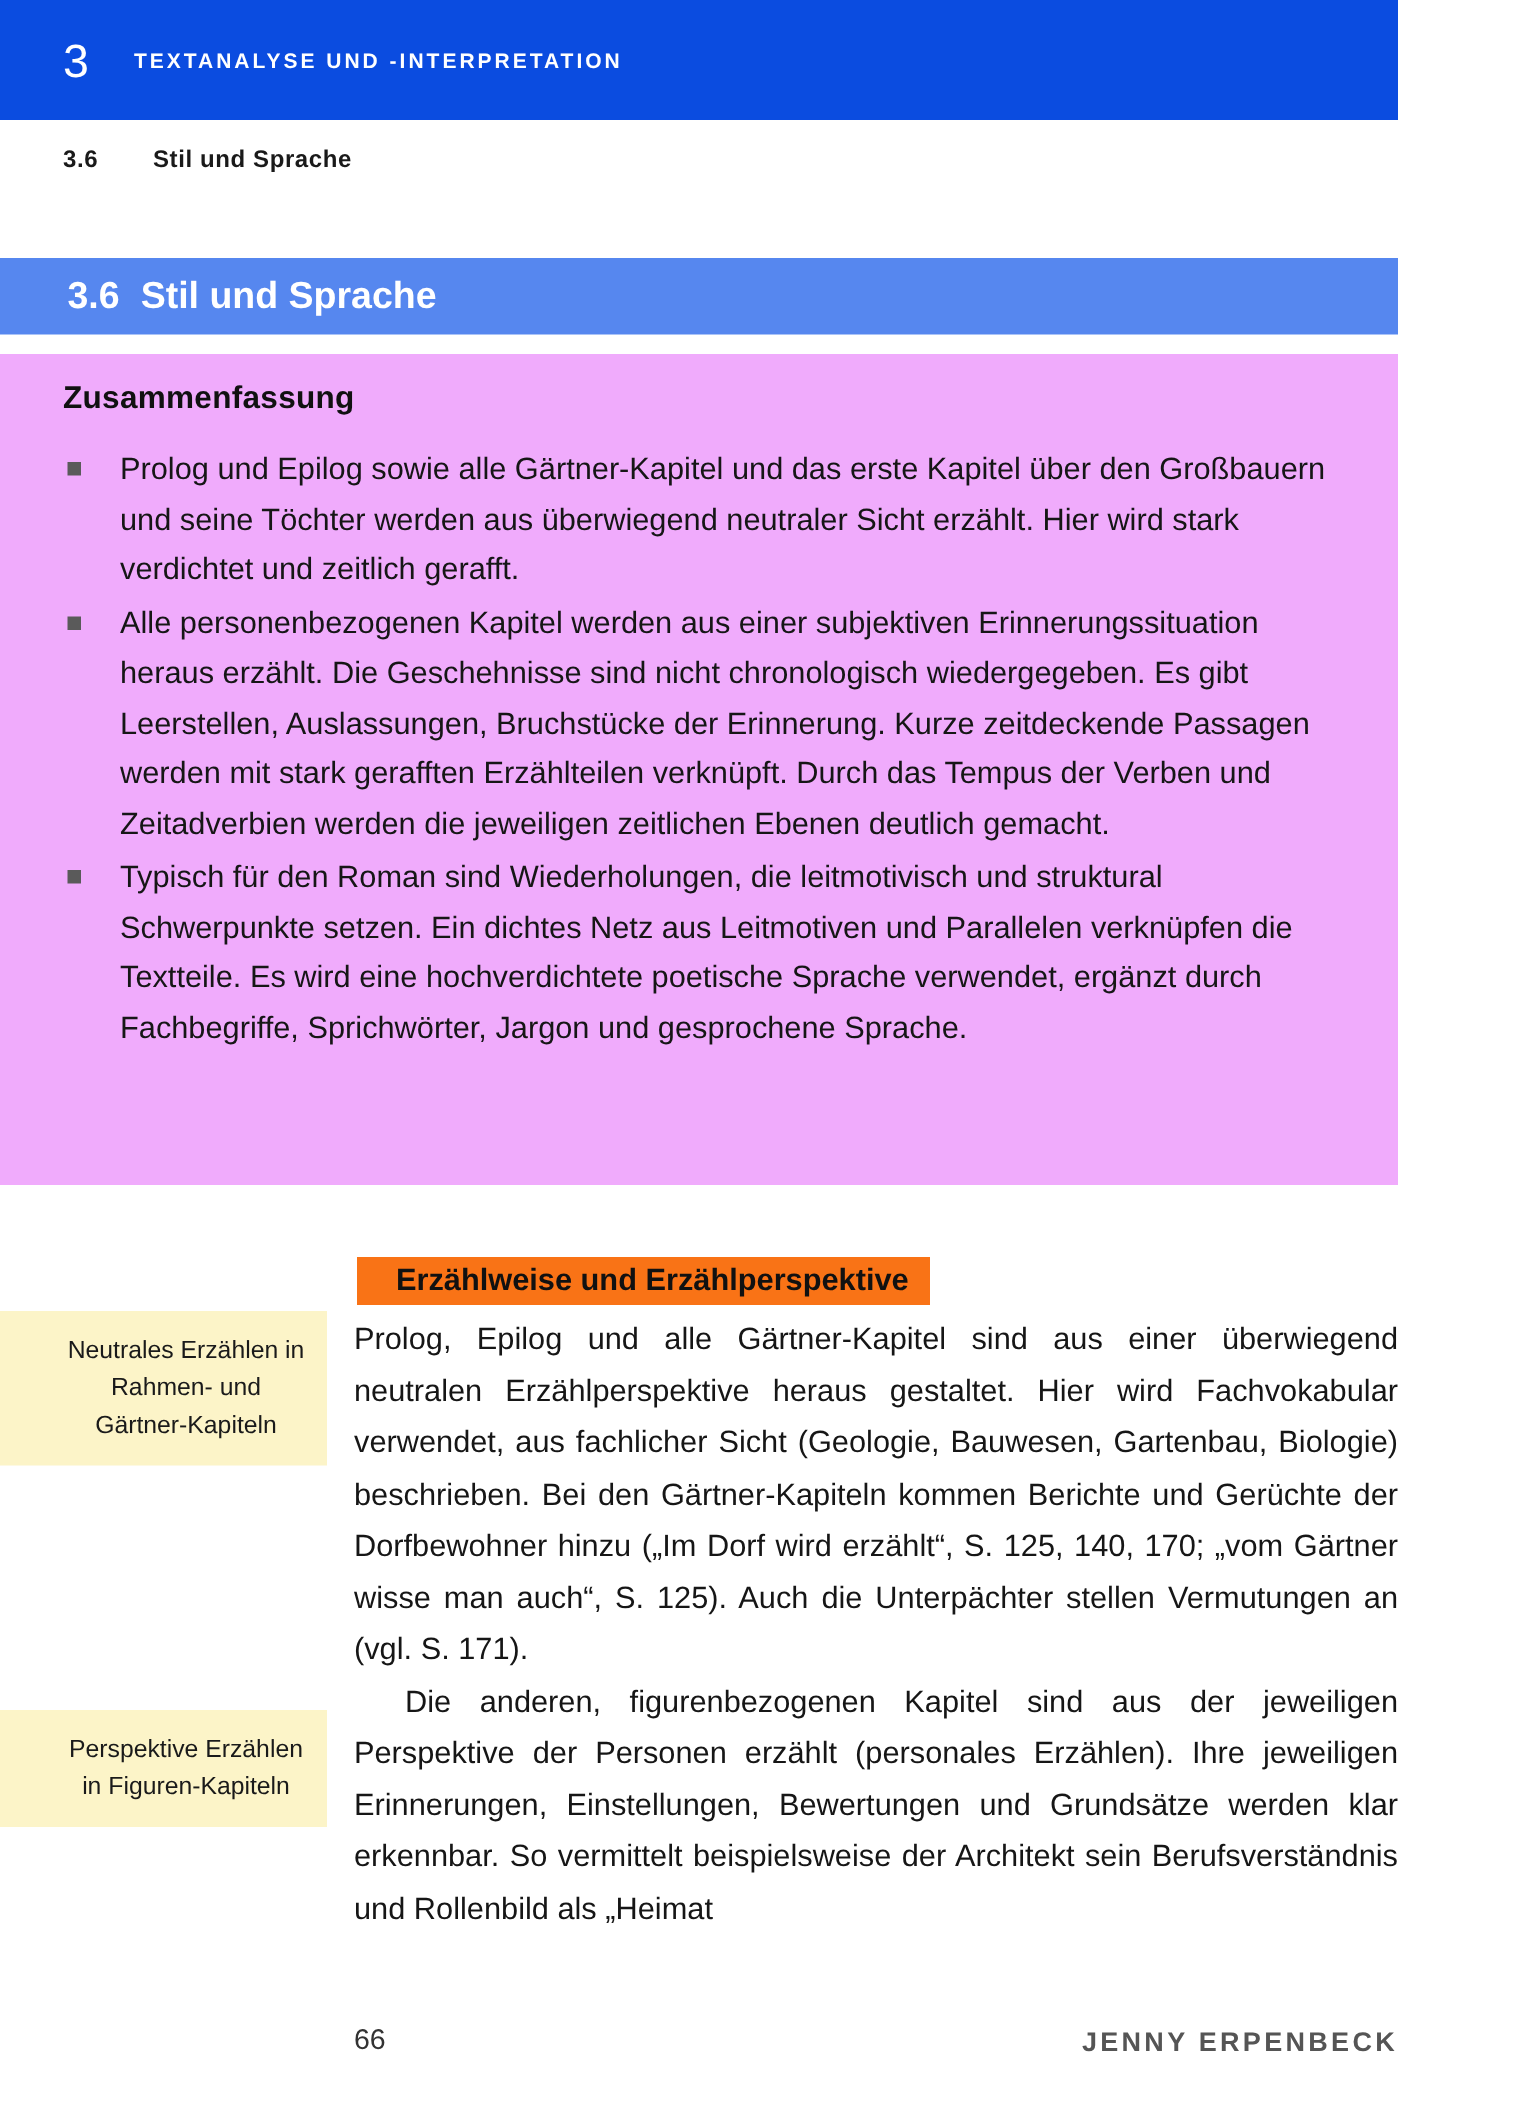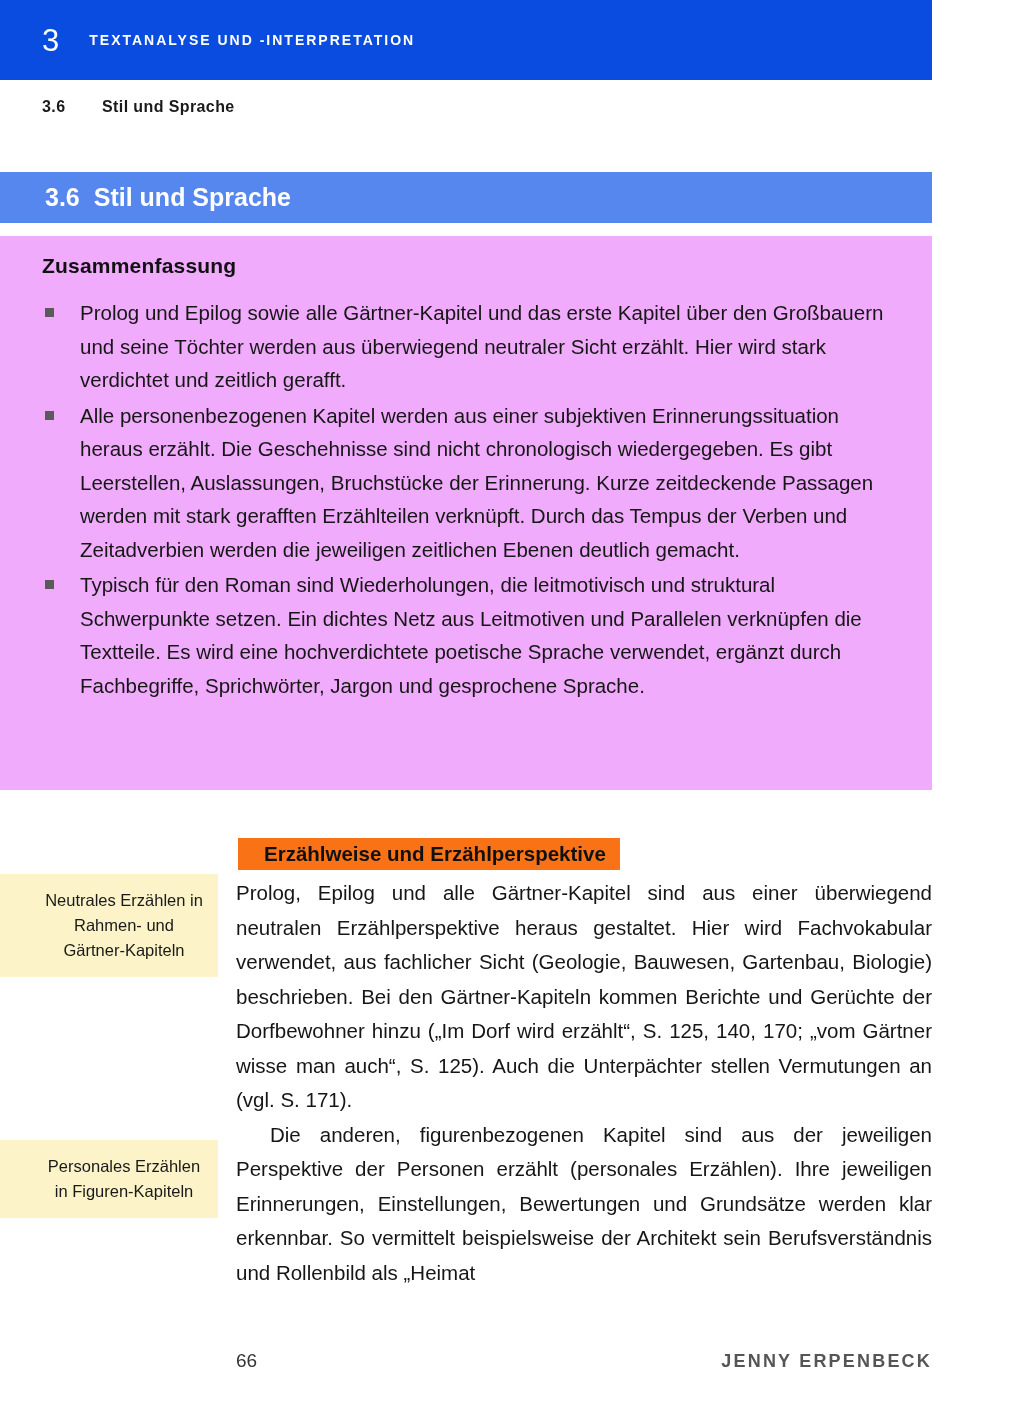--- a/index.html
+++ b/index.html
@@ -232,21 +232,21 @@
 </div>
 
 <div class="subhead">
   <span>Erzählweise und Erzählperspektive</span>
 </div>
 
 <div class="margin-note note-1">
   <span>Neutrales Erzählen in Rahmen- und Gärtner-Kapiteln</span>
 </div>
 <div class="margin-note note-2">
-  <span>Personales Erzählen in Figuren-Kapiteln</span>
+  <span>Perspektive Erzählen in Figuren-Kapiteln</span>
 </div>
 
 <div class="body-col">
   <p>Prolog, Epilog und alle Gärtner-Kapitel sind aus einer überwiegend neutralen Erzählperspektive heraus gestaltet. Hier wird Fachvokabular verwendet, aus fachlicher Sicht (Geologie, Bauwesen, Gartenbau, Biologie) beschrieben. Bei den Gärtner-Kapiteln kommen Berichte und Gerüchte der Dorfbewohner hinzu („Im Dorf wird erzählt“, S. 125, 140, 170; „vom Gärtner wisse man auch“, S. 125). Auch die Unterpächter stellen Vermutungen an (vgl. S. 171).</p>
   <p class="indented">Die anderen, figurenbezogenen Kapitel sind aus der jeweiligen Perspektive der Personen erzählt (personales Erzählen). Ihre jeweiligen Erinnerungen, Einstellungen, Bewertungen und Grundsätze werden klar erkennbar. So vermittelt beispielsweise der Architekt sein Berufsverständnis und Rollenbild als „Heimat</p>
 </div>
 
 <div class="footer">
   <div class="page-num">66</div>
   <div class="book-title">JENNY ERPENBECK</div>

